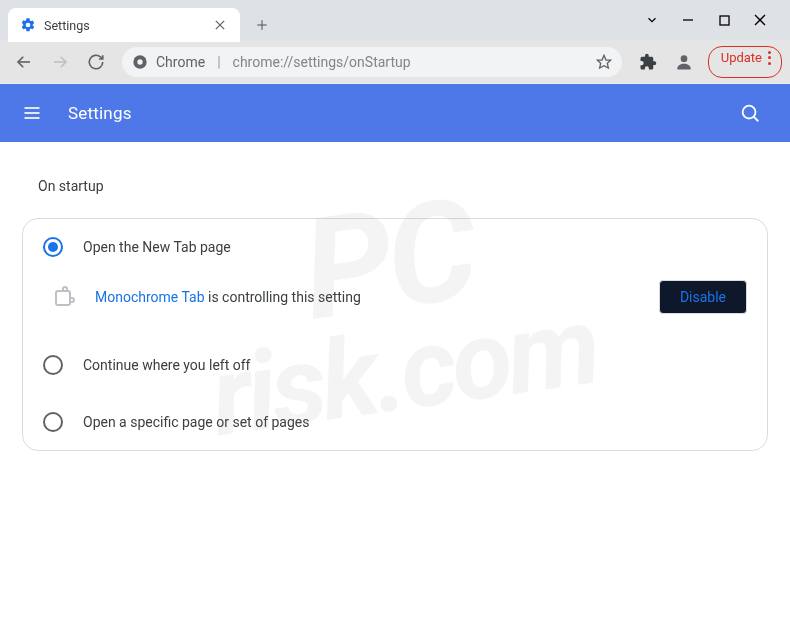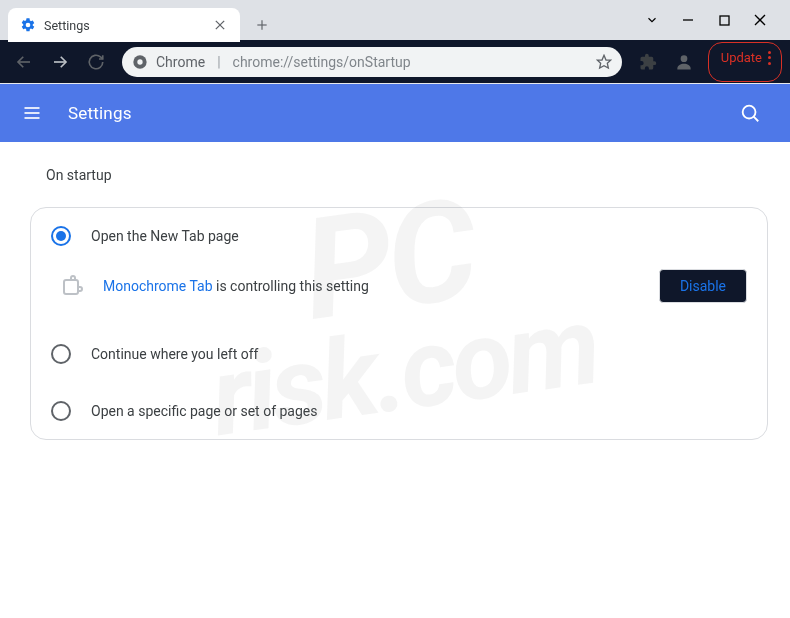--- a/index.html
+++ b/index.html
@@ -12,44 +12,44 @@
 
 
 .tab-strip { position: absolute; top: 8px; left: 8px; display: flex; align-items: center; height: 34px; }
 .tab { display: flex; align-items: center; gap: 8px; height: 34px; padding: 0 12px; background: #fff; border-radius: 8px 8px 0 0; width: 232px; position: relative; }
 .tab .favicon { width: 16px; height: 16px; display: inline-flex; }
 .tab .tab-title { font-size: 12.5px; color: #3c4043; flex: 1; }
 .tab .tab-close { width: 16px; height: 16px; display: inline-flex; align-items: center; justify-content: center; color: #5f6368; }
 .newtab-btn { width: 28px; height: 28px; border-radius: 50%; display: inline-flex; align-items: center; justify-content: center; margin-left: 8px; color: #5f6368; }
 
 
-.toolbar { height: 44px; background: #0f172a; display: flex; align-items: center; padding: 0 8px; gap: 4px; border-bottom: 1px solid #e8eaed; }
+.toolbar { height: 44px; background: #e5e5e5; display: flex; align-items: center; padding: 0 8px; gap: 4px; border-bottom: 1px solid #e8eaed; }
 .nav-btn { width: 32px; height: 32px; border-radius: 50%; display: inline-flex; align-items: center; justify-content: center; color: #5f6368; }
 .nav-btn.disabled { color: #bdc1c6; }
 .omnibox { flex: 1; height: 30px; background: #f1f3f4; border-radius: 15px; display: flex; align-items: center; padding: 0 10px; gap: 8px; margin: 0 6px; }
 .omnibox .site-icon { width: 16px; height: 16px; display: inline-flex; color: #5f6368; }
 .omnibox .prefix { color: #5f6368; font-size: 14px; }
 .omnibox .pipe { color: #9aa0a6; font-size: 14px; margin: 0 4px; }
 .omnibox .url { color: #80868b; font-size: 14px; }
 .omnibox .spacer { flex: 1; }
 .omnibox .star { width: 16px; height: 16px; color: #5f6368; display: inline-flex; }
 .toolbar-icon { width: 32px; height: 32px; display: inline-flex; align-items: center; justify-content: center; color: #5f6368; }
-.update-chip { height: 40px; border: 1px solid #d93025; border-radius: 14px; color: #d93025; font-size: 13px; display: inline-flex; align-items: center; gap: 6px; padding: 0 10px 8px 12px; margin-left: 4px; }
+.update-chip { height: 32px; border: 1px solid #d93025; border-radius: 14px; color: #d93025; font-size: 13px; display: inline-flex; align-items: center; gap: 6px; padding: 0 10px 8px 12px; margin-left: 4px; }
 .update-chip .dots { display: inline-flex; flex-direction: column; gap: 2.5px; }
 .update-chip .dots i { width: 3px; height: 3px; background: #d93025; border-radius: 50%; }
 
 
 .app-header { height: 58px; background: #4e78e8; display: flex; align-items: center; padding: 0 20px; color: #fff; }
 .hamburger { width: 24px; height: 24px; display: inline-flex; align-items: center; justify-content: center; margin-right: 24px; }
 .app-title { font-size: 17px; font-weight: 400; letter-spacing: 0.2px; }
 .app-header .flex { flex: 1; }
 .search-btn { width: 40px; height: 40px; display: inline-flex; align-items: center; justify-content: center; }
 
 
-.content { padding: 25px 22px; margin-left: 8px; }
+.content { padding: 36px 22px; }
 .section-title { font-size: 14px; color: #3c4043; margin-bottom: 24px; padding-left: 16px; }
 .card { border: 1px solid #dadce0; border-radius: 16px; background: #fff; }
 .card-row { padding: 18px 20px; display: flex; align-items: center; gap: 20px; }
 .card-row + .card-row { border-top: 1px solid transparent; }
 .radio { width: 20px; height: 20px; border-radius: 50%; border: 2px solid #5f6368; flex-shrink: 0; position: relative; }
 .radio.checked { border-color: #1a73e8; }
 .radio.checked::after { content: ""; width: 10px; height: 10px; background: #1a73e8; border-radius: 50%; position: absolute; top: 3px; left: 3px; }
 .row-label { font-size: 14px; color: #3c4043; }
 
 .subrow { padding: 4px 20px 22px 20px; display: flex; align-items: center; gap: 4px; }

